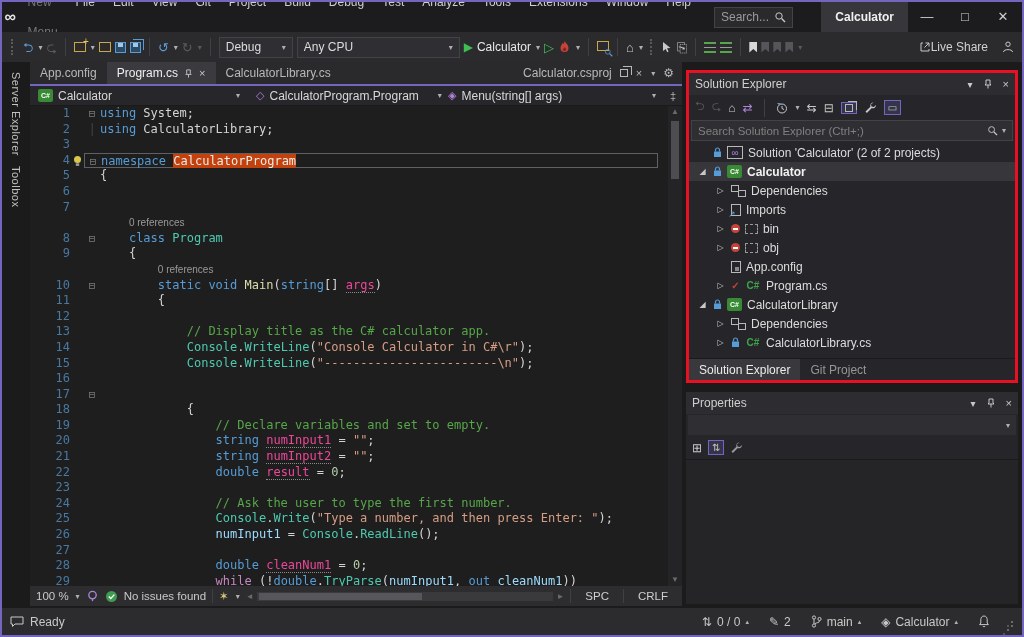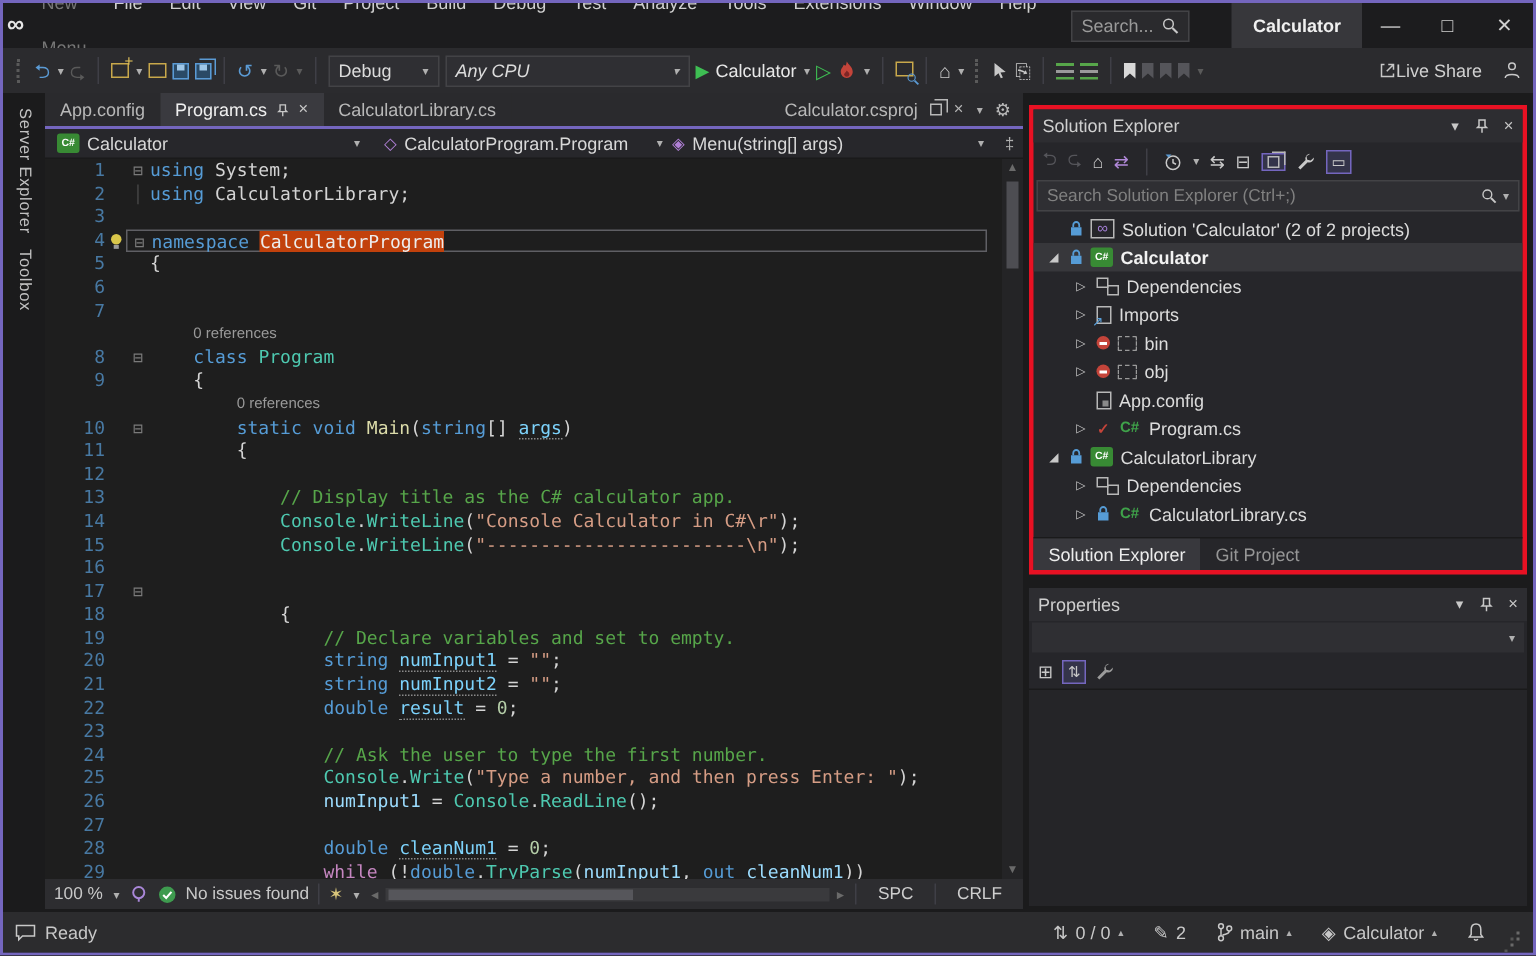--- a/index.html
+++ b/index.html
@@ -85,21 +85,21 @@
   .crow{display:flex;height:15.6px;line-height:15.6px;white-space:pre;position:relative;}
   .lnum{width:40px;text-align:right;color:#4879A3;flex:none;}
   .bulbcol{width:14px;flex:none;position:relative;}
   .bulbcol svg{position:absolute;left:2px;top:2px;}
   .outl{width:16px;flex:none;color:#7A7A7A;text-align:center;font-size:11px;}
   .outl.line{color:#4A4A4A;}
   .boxwrap{display:flex;flex:1;border:1px solid #5F5F64;margin-right:10px;}
   .ctext{flex:1;}
   .crow.lens .ctext{font-size:10px;color:#9A9A9A;font-family:"Liberation Sans",sans-serif;line-height:15.6px;}
   .seg-k{color:#569CD6}.seg-kc{color:#C586C0}.seg-t{color:#4EC9B0}.seg-m{color:#DCDCAA}
-  .seg-i{color:#9CDCFE}.seg-iu{color:#7dd3fc;border-bottom:1px dotted #8A8A8A}
+  .seg-i{color:#9CDCFE}.seg-iu{color:#ec4899;border-bottom:1px dotted #8A8A8A}
   .seg-d{color:#D4D4D4}.seg-c{color:#57A64A}.seg-s{color:#D69D85}.seg-n2{color:#B5CEA8}
   .seg-sel{background:#c2410c;color:#ECECEC}
   #vscroll{width:14px;flex:none;background:#242426;display:flex;flex-direction:column;align-items:center;font-size:8px;color:#6A6A6A;}
   #vthumb{width:8px;height:58px;background:#4D4D52;margin-top:3px;}
   #vscroll .arr{height:12px;line-height:12px;}
   #vscroll .spacer{flex:1;}
 
   #edstrip{height:20px;background:#2D2D30;display:flex;align-items:center;font-size:11.5px;color:#C8C8C8;gap:6px;padding:0 6px;}
   .strip-sep{width:1px;height:14px;background:var(--sep);}
   #hscroll{flex:1;display:flex;align-items:center;gap:3px;color:#6A6A6A;font-size:8px;}
@@ -214,21 +214,21 @@
     <span class="tb-sep"></span>
     <span class="gly blue">↺</span>
     <span class="caret">▾</span>
     <span class="gly dim">↻</span>
     <span class="caret dim">▾</span>
     <span class="tb-sep"></span>
     <span class="combo" style="width:74px;">
       <span>Debug</span>
         <span class="caret">▾</span>
     </span>
-    <span class="combo" style="width:163px;font-style:italic;">
+    <span class="combo" style="width:163px;">
       <span>Any CPU</span>
         <span class="caret">▾</span>
     </span>
     <span class="gly green" style="font-size:12px;">▶</span>
     <span style="color:#E8E8E8;">Calculator</span>
     <span class="caret">▾</span>
     <span class="gly green">▷</span>
     <svg width="13" height="14" viewBox="0 0 13 14">
         <path d="M6.5 1 C7.5 3 10.5 4.5 10.5 8 A4 4 0 0 1 2.5 8 C2.5 5.5 4 5 4.5 3 C5.5 4 6 4.5 6.5 1 Z" fill="#C4443A"></path>
         <path d="M6.5 7 C7.3 8 8.3 8.3 8.3 9.8 A1.9 1.9 0 0 1 4.7 9.8 C4.7 8.7 6 8.5 6.5 7 Z" fill="#7E2525"></path>

